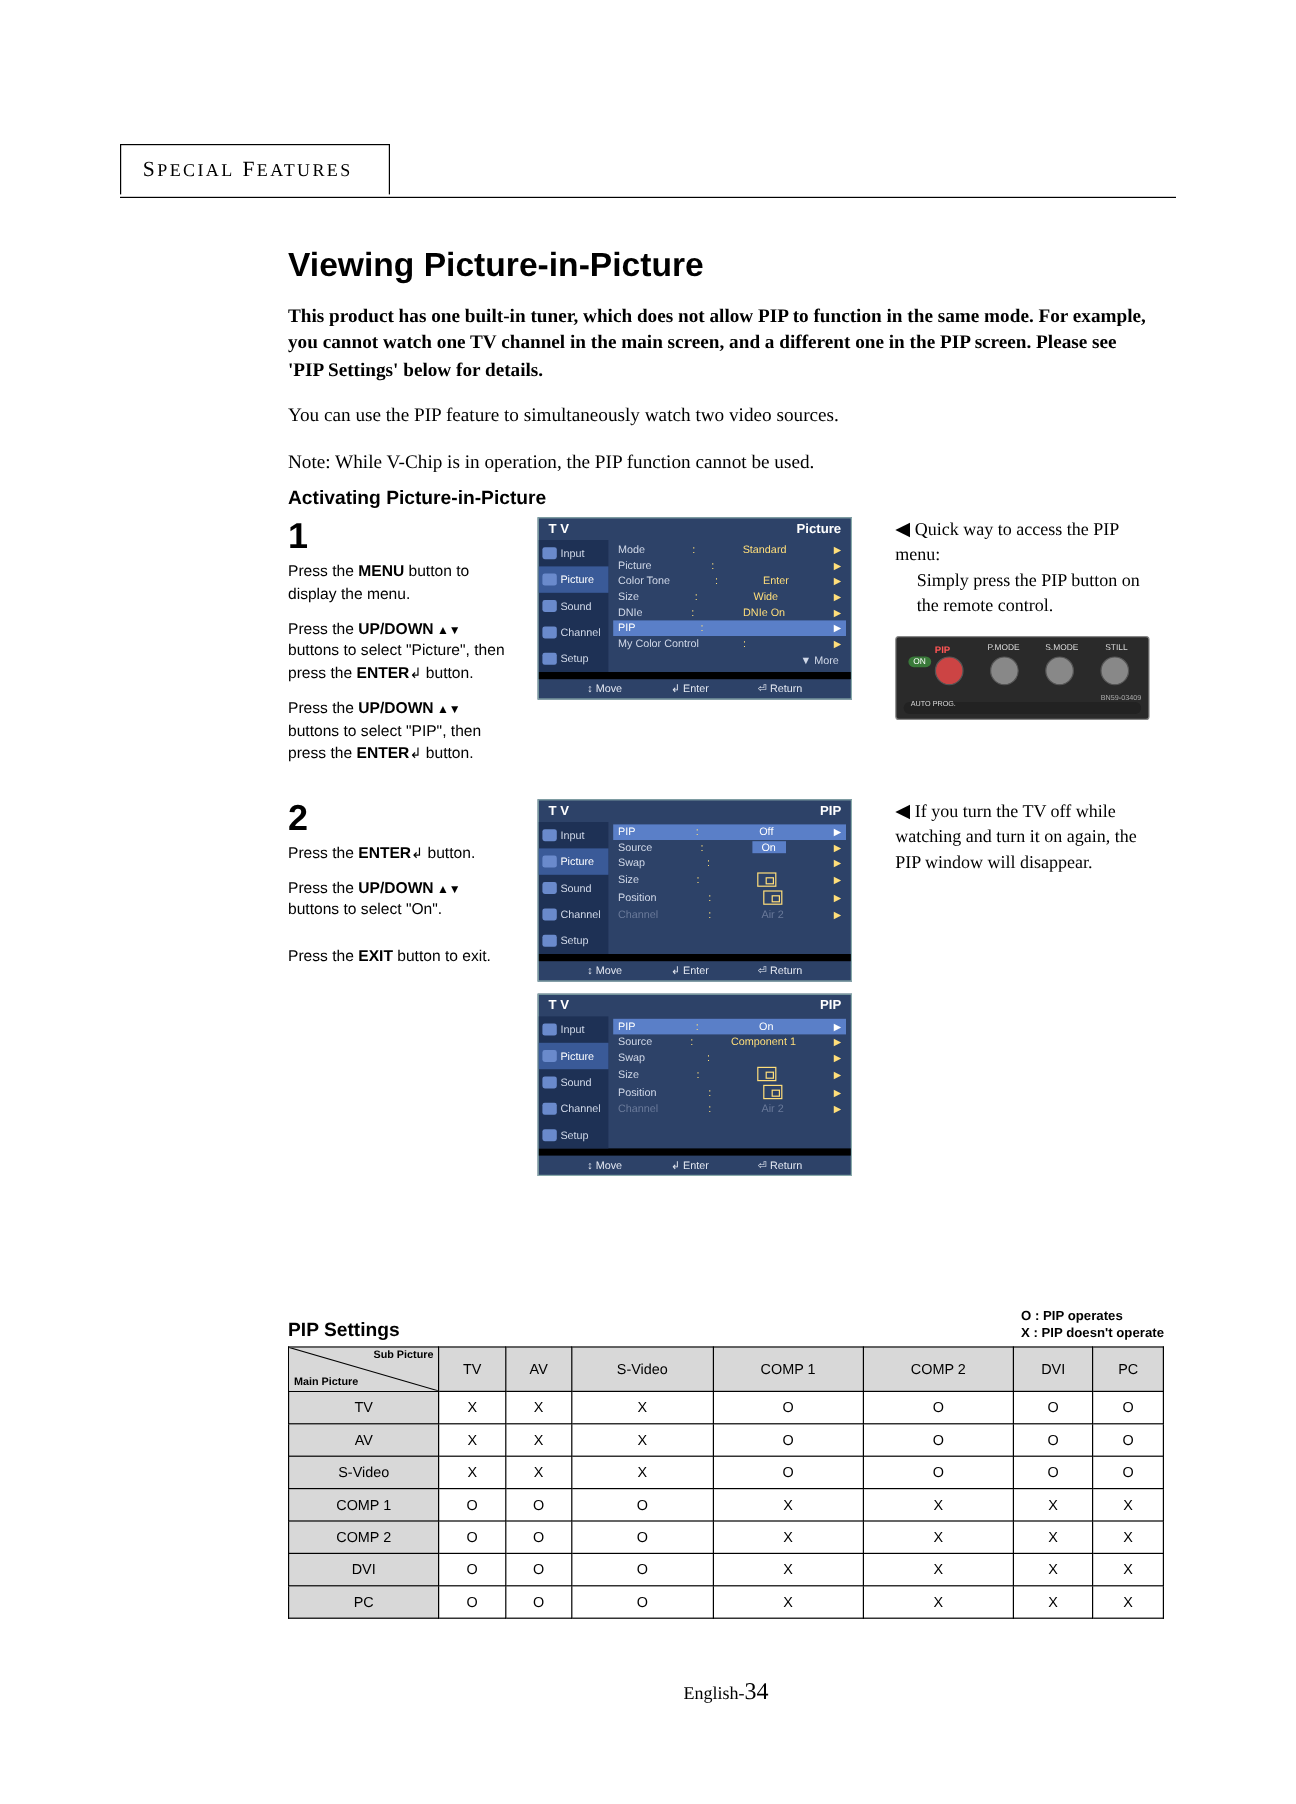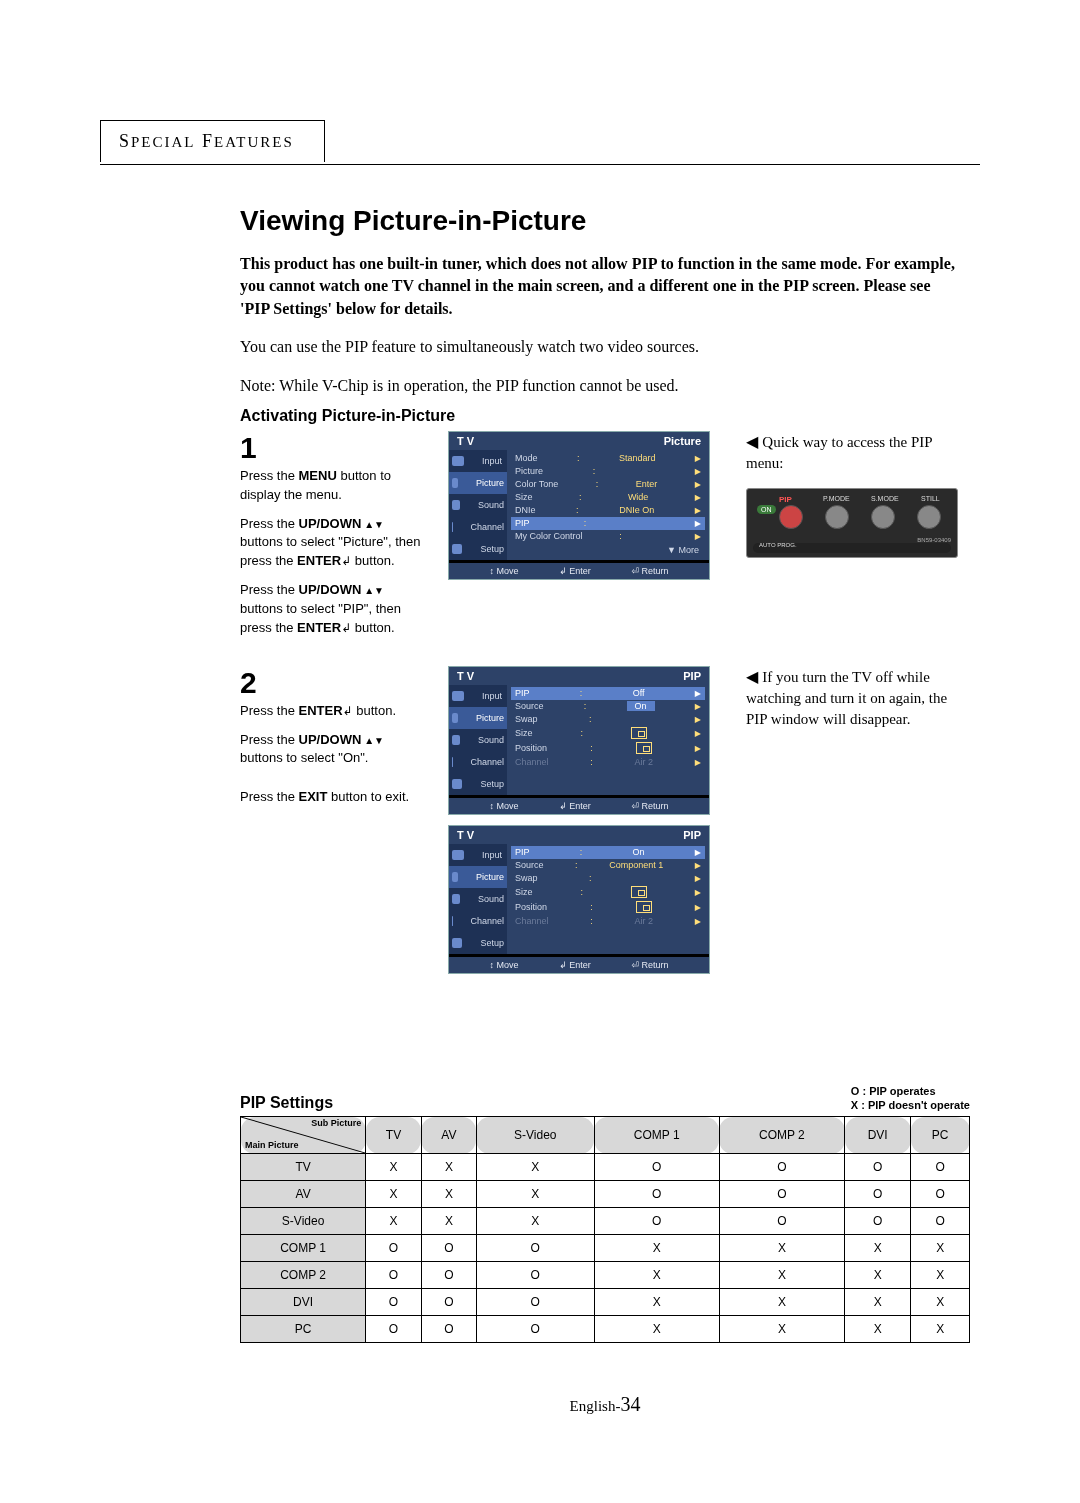--- a/index.html
+++ b/index.html
@@ -20,52 +20,52 @@
 .step-num { font-family: Arial, sans-serif; font-size: 30px; font-weight: bold; margin: 0 0 2px 0; }
 .step-text { font-family: Liberation Sans, sans-serif; font-size: 13px; line-height: 1.45; }
 .step-text b { font-weight: bold; }
 .arrow-sym { font-size: 10px; }
 .enter-sym { font-size: 12px; }
 
 .osd { width: 260px; background: #2d4268; color: #fff; font-family: Arial, sans-serif; font-size: 10px; border: 1px solid #8aa; position: relative; }
 .osd-title { display: flex; justify-content: space-between; padding: 3px 8px; font-weight: bold; font-size: 11px; }
 .osd-body { display: flex; }
 .osd-sidebar { width: 58px; background: #1e3155; }
-.osd-side-item { padding: 6px 3px; font-size: 9px; color: #d0d8e8; display: flex; align-items: flex-start; gap: 18px; }
+.osd-side-item { padding: 6px 3px; font-size: 9px; color: #d0d8e8; display: flex; align-items: flex-start; gap: 3px; }
 .osd-side-item.sel { background: #3a5a98; color: #fff; }
 .osd-side-icon { width: 12px; height: 10px; background: #6a8acc; border-radius: 2px; display: inline-block; }
 .osd-main { flex: 1; padding: 2px 4px; text-align: right; }
 .osd-row { display: flex; justify-content: space-between; align-items: center; padding: 1.5px 4px; font-size: 9px; }
 .osd-row .lbl { color: #d0d8e8; }
 .osd-row .val { color: #ffde7a; }
 .osd-row .arr { color: #ffde7a; font-size: 8px; }
 .osd-row.hl { background: #5a7fc8; }
 .osd-row.hl .lbl, .osd-row.hl .val, .osd-row.hl .arr { color: #fff; }
-.osd-footer { display: flex; justify-content: space-around; padding: 3px 20px; font-size: 9px; color: #e4e8f2; border-top: 3px solid #000000; text-align: center; }
+.osd-footer { display: flex; justify-content: space-around; padding: 3px 20px; font-size: 9px; color: #e4e8f2; border-top: 6px solid #000000; text-align: center; }
 .osd-more { font-size: 9px; color: #d0d8e8; padding: 2px 6px; }
 
 .side-note { font-family: Georgia, 'Times New Roman', serif; font-size: 15px; line-height: 1.4; }
 .side-arrow { font-size: 16px; margin-right: 4px; }
 
 .remote-img { margin-top: 14px; width: 210px; height: 68px; background: #2a2a2a; border-radius: 3px; position: relative; border: 1px solid #888; }
 .remote-lbl { position: absolute; font-size: 7px; color: #ddd; }
 .remote-btn { position: absolute; width: 22px; height: 22px; border-radius: 50%; background: #888; border: 1px solid #555; }
 .remote-pip { position: absolute; top: 6px; left: 32px; font-size: 8px; color: #f55; font-weight: bold; }
 .remote-on { position: absolute; top: 16px; left: 10px; background: #3a7a3a; color: #fff; font-size: 7px; padding: 1px 4px; border-radius: 6px; }
 .remote-bottom-bar { position: absolute; bottom: 4px; left: 6px; right: 6px; height: 10px; background: #222; border-radius: 5px; }
 .remote-code { position: absolute; bottom: 14px; right: 6px; font-size: 6px; color: #aaa; }
 
 .settings-section { margin-top: 110px; }
 .settings-header-row { display: flex; justify-content: space-between; align-items: flex-end; }
 .settings-title { font-family: Arial, sans-serif; font-size: 16px; font-weight: bold; }
 .legend { font-family: Arial, sans-serif; font-size: 11px; font-weight: bold; text-align: left; line-height: 1.3; }
 
 table.pip { border-collapse: collapse; width: 100%; margin-top: 4px; font-family: Arial, sans-serif; font-size: 12px; }
 table.pip th, table.pip td { border: 1px solid #000; text-align: center; padding: 6px 4px; }
-table.pip th { background: #d8d8d8; font-weight: normal; border-radius: 14px; }
+table.pip th { background: #d8d8d8; font-weight: normal; }
 table.pip .diag { background: #d8d8d8; position: relative; font-size: 9px; line-height: 1.1; padding: 2px 3px; height: 32px; }
 .diag-sub { position: absolute; top: 2px; right: 4px; font-weight: bold; }
 .diag-main { position: absolute; bottom: 2px; left: 4px; font-weight: bold; }
 .diag svg { position: absolute; top: 0; left: 0; width: 100%; height: 100%; }
 table.pip td.rowhead { background: #d8d8d8; }
 
 .page-num { text-align: center; font-family: Georgia, serif; font-size: 15px; margin-top: 50px; }
 .page-num .big { font-size: 20px; font-weight: normal; }
 
 .osd-icon-box { width: 14px; height: 10px; border: 1px solid #ffde7a; display: inline-block; position: relative; }
@@ -185,20 +185,21 @@
               <span>↕ Move</span>
               <span>↲ Enter</span>
               <span>⏎ Return</span>
             </div>
       </div>
     </div>
 
     <div class="right-col">
       <div class="side-note">
         <span class="side-arrow">◀</span><span>Quick way to access the PIP menu:</span><br>
+        <span style="margin-left:18px;display:inline-block;">Simply press the PIP button on the remote control.</span>
       </div>
       <div class="remote-img">
         <span class="remote-pip">PIP</span>
         <span class="remote-on">ON</span>
         <span class="remote-lbl" style="top:6px;left:76px;">P.MODE</span>
         <span class="remote-lbl" style="top:6px;left:124px;">S.MODE</span>
         <span class="remote-lbl" style="top:6px;left:174px;">STILL</span>
         <span class="remote-btn" style="top:16px;left:32px;background:#c44;"></span>
         <span class="remote-btn" style="top:16px;left:78px;"></span>
         <span class="remote-btn" style="top:16px;left:124px;"></span>

